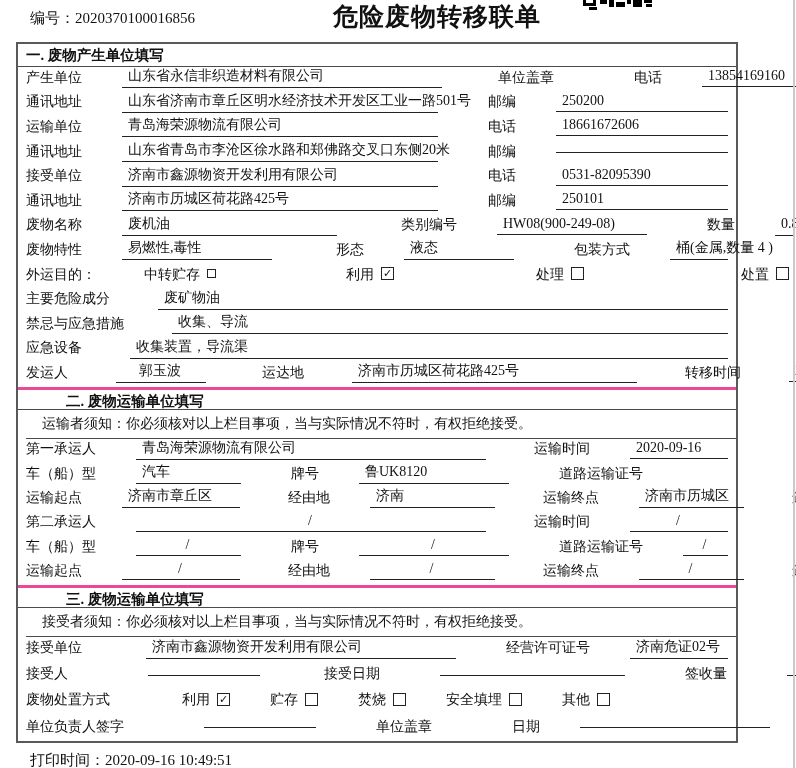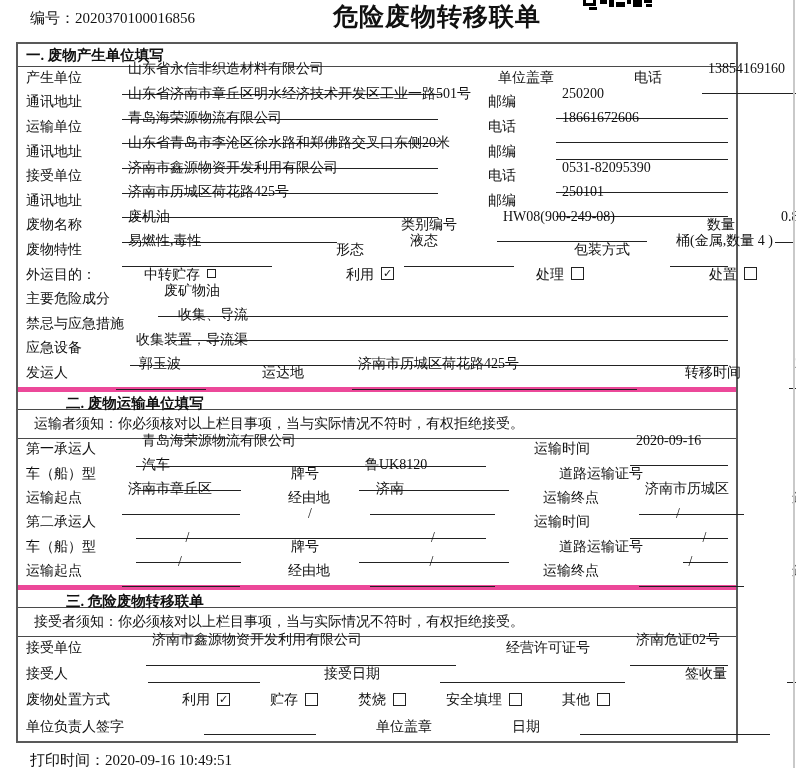--- a/index.html
+++ b/index.html
@@ -7,44 +7,44 @@
   body { width:796px; height:768px; font-family:"Liberation Serif","DejaVu Serif",serif; color:#111; overflow:hidden; }
   .page { position:relative; width:796px; height:768px; background:#fff; }
   .edge-line { position:absolute; top:0; right:1px; width:2px; height:100%; background:#c9c9c9; }
 
   .serial { position:absolute; left:30px; top:9px; font-size:15px; white-space:nowrap; }
   .title  { position:absolute; left:88px; right:10px; top:0; text-align:center; font-size:25px; font-weight:700; letter-spacing:1px; }
   .qr { position:absolute; left:583px; top:0; width:70px; height:10px; }
 
   .form { position:absolute; left:16px; top:42px; width:722px; border:2px solid #595959; background:#fff; }
   .sec-head { height:23px; line-height:22px; font-weight:700; font-size:14.5px; padding-left:8px; border-bottom:1px solid #4a4a4a; }
-  .sec-head.bt { border-top:5px solid #ec4899;padding-left:48px; }
-  .notice { height:29px; line-height:28px; font-size:14px; padding-left:16px; border-bottom:1px solid #4a4a4a; white-space:nowrap; }
+  .sec-head.bt { border-top:3px solid #ec4899;padding-left:48px; }
+  .notice { height:29px; line-height:28px; font-size:14px; padding-left:16px; border-bottom:1px solid #4a4a4a; white-space:nowrap;margin-left:8px; }
 
   .rows { padding:0 8px; }
   .row { display:flex; align-items:center; font-size:14px; white-space:nowrap; padding-bottom:3px;gap:40px; }
   .s1 .row { height:24.6px; }
   .s2 .row { height:24.3px; }
   .s3 .row { height:26.2px; }
 
   .lbl { flex:0 0 auto; }
-  .u { border-bottom:1px solid #222; padding:0 2px 16px 6px; flex:0 0 auto; min-width:20px; }
+  .u { border-bottom:1px solid #222; padding:0 2px 2px 6px; flex:0 0 auto; min-width:20px; }
   .u.c { text-align:center; padding-left:0; }
   .grow { flex:1 1 0; }
   .sp { flex:1 1 0; }
 
   .opt { display:flex; align-items:center; }
   .olbl { margin-right:0; }
   .cbx { display:block; width:13px; height:13px; border:1px solid #222; margin-left:7px; margin-bottom:2px;
          font-family:"DejaVu Sans","Liberation Sans",sans-serif; font-size:11px; line-height:12px; text-align:center; }
   .cbx.sm { width:9px; height:9px; margin-bottom:3px; font-size:7px; line-height:8px; }
 
   .print-time { position:absolute; left:30px; top:751px; font-size:15px; white-space:nowrap; }.ml8{margin-left:8px}.ml10{margin-left:10px}.ml12{margin-left:8px}.ml16{margin-left:16px}.ml20{margin-left:20px}.ml24{margin-left:24px}
   .ml32{margin-left:32px}.ml36{}.ml40{margin-left:40px}
-  .ml70{margin-left:102px}.ml85{margin-left:85px}.ml90{margin-left:90px}
+  .ml70{margin-left:102px}.ml85{margin-left:117px}.ml90{margin-left:90px}
   .w90{width:90px}.w105{width:105px}.w110{width:110px}.w112{width:112px}.w118{width:118px}
   .w125{width:125px}.w150{width:150px}.w172{width:172px}.w185{width:185px}.w190{width:190px}
   .w215{width:215px}.w285{width:285px}.w310{width:310px}.w320{width:320px}.w350{width:350px}
 </style>
 </head>
 <body>
 
 <div class="page">
 
   <div class="serial"><span>编号：</span><span>2020370100016856</span></div>
@@ -230,21 +230,21 @@
         <span class="u w118 c">/</span>
         <span class="lbl ml8">经由地</span>
         <span class="u w125 c">/</span>
         <span class="lbl ml8">运输终点</span>
         <span class="u w105 c">/</span>
         <span class="lbl ml8">运输人签字</span>
         <span class="u grow c">/</span>
       </div>
     </div>
 
-    <div class="sec-head bt">三. 危险废物转移联单</div>
+    <div class="sec-head bt">三. 废物运输单位填写</div>
     <div class="notice">接受者须知：你必须核对以上栏目事项，当与实际情况不符时，有权拒绝接受。</div>
     <div class="rows s3">
 
       <div class="row">
         <span class="lbl">接受单位</span>
         <span class="u w310 ml24">济南市鑫源物资开发利用有限公司</span>
         <span class="lbl ml10">经营许可证号</span>
         <span class="u grow">济南危证02号</span>
       </div>
 

